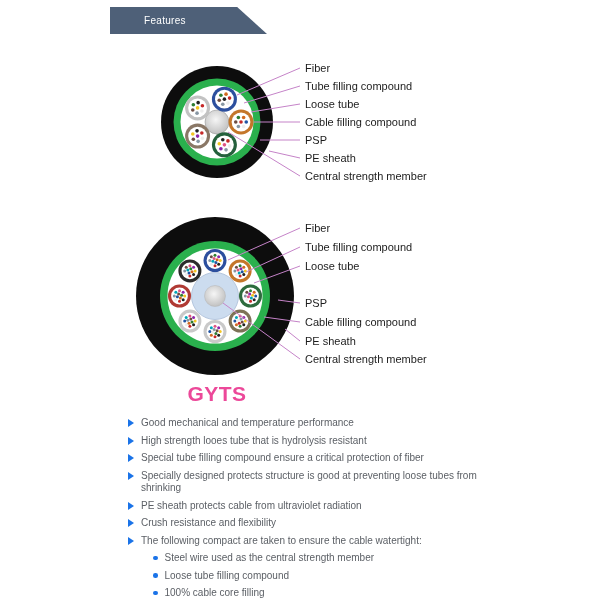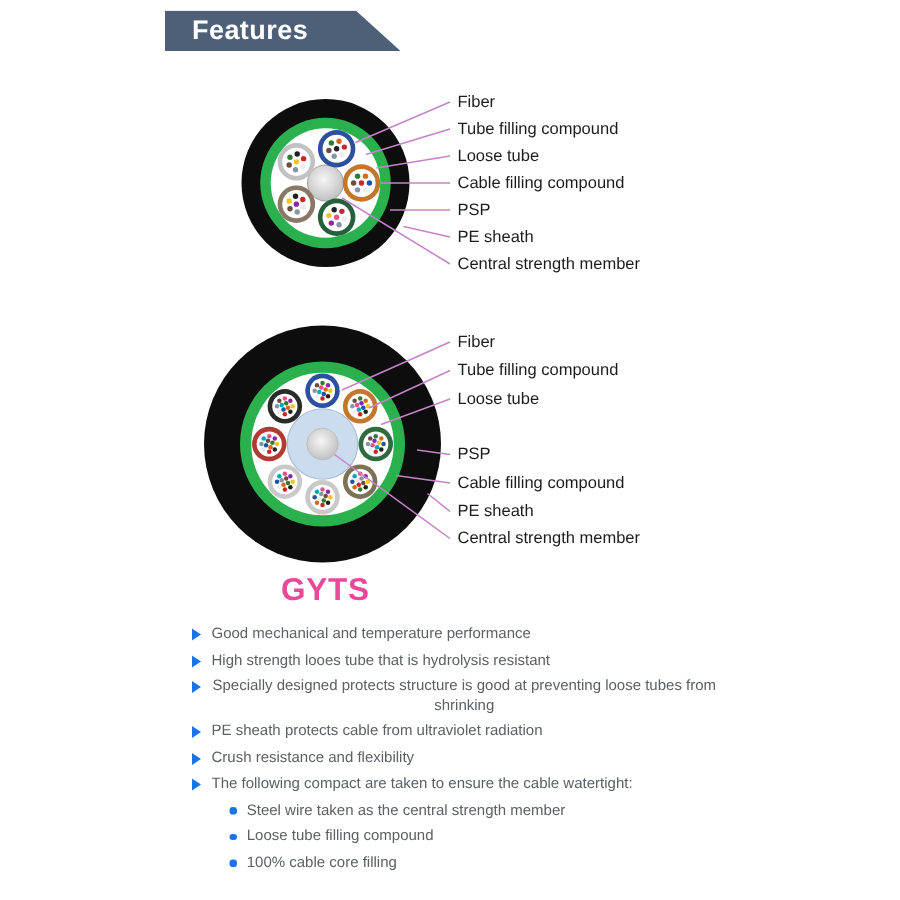--- a/index.html
+++ b/index.html
@@ -1,30 +1,30 @@
 <!DOCTYPE html>
 <html><head>
 <meta charset="utf-8">
 <style>
   html,body{margin:0;padding:0;background:#ffffff;}
   #page{position:relative;width:600px;height:600px;background:#ffffff;overflow:hidden;
         font-family:"Liberation Sans", sans-serif;}
   #banner{position:absolute;left:110px;top:7px;width:157px;height:27px;
           clip-path:polygon(0 0,81% 0,100% 100%,0 100%);
           display:flex;align-items:center;}
-  #banner-title{color:#ffffff;font-size:18px;font-weight:bold;padding-left:18px;letter-spacing:.3px;}
+  #banner-title{color:#ffffff;font-size:10px;font-weight:normal;padding-left:34px;letter-spacing:.3px;}
   #cable-svg{position:absolute;left:0;top:0;}
   .dlabel{position:absolute;left:305px;font-size:11px;color:#1c1c1c;white-space:nowrap;line-height:15px;}
   #product-title{position:absolute;left:137px;top:382px;width:160px;text-align:center;
                  font-size:21px;font-weight:bold;color:#ec4899;letter-spacing:.5px;}
   #features-list{position:absolute;left:128px;top:417px;width:350px;}
   .feat{display:flex;align-items:flex-start;margin-bottom:5px;}
   .tri{flex:0 0 auto;width:0;height:0;border-top:4px solid transparent;border-bottom:4px solid transparent;
        border-left:6.5px solid #1a73e8;margin:2px 7px 0 0;}
-  .ftext{font-size:10px;line-height:12.5px;color:#5c6066;text-align:center;}
+  .ftext{font-size:10px;line-height:12.5px;color:#5c6066;}
   .sub{display:flex;align-items:flex-start;margin:0 0 5px 25px;}
   .dot{flex:0 0 auto;width:4.5px;height:4.5px;border-radius:50%;background:#1a73e8;margin:3.5px 7px 0 0;}
 </style>
 </head>
 <body>
 
 <div id="page">
   <div id="banner" style="background: rgb(78, 96, 120);">
     <span id="banner-title">Features</span>
   </div>
@@ -241,37 +241,41 @@
       <div class="feat">
         <span class="tri"></span>
         <span class="ftext">Good mechanical and temperature performance</span>
       </div>
       <div class="feat">
         <span class="tri"></span>
         <span class="ftext">High strength looes tube that is hydrolysis resistant</span>
       </div>
       <div class="feat">
         <span class="tri"></span>
+        <span class="ftext">Special tube filling compound ensure a critical protection of fiber</span>
+      </div>
+      <div class="feat">
+        <span class="tri"></span>
         <span class="ftext">Specially designed protects structure is good at preventing loose tubes from shrinking</span>
       </div>
       <div class="feat">
         <span class="tri"></span>
         <span class="ftext">PE sheath protects cable from ultraviolet radiation</span>
       </div>
       <div class="feat">
         <span class="tri"></span>
         <span class="ftext">Crush resistance and flexibility</span>
       </div>
       <div class="feat">
         <span class="tri"></span>
         <span class="ftext">The following compact are taken to ensure the cable watertight:</span>
       </div>
       <div class="sub">
         <span class="dot"></span>
-        <span class="ftext">Steel wire taken as the central strength member</span>
+        <span class="ftext">Steel wire used as the central strength member</span>
       </div>
       <div class="sub">
         <span class="dot"></span>
         <span class="ftext">Loose tube filling compound</span>
       </div>
       <div class="sub">
         <span class="dot"></span>
         <span class="ftext">100% cable core filling</span>
       </div>
     </div>

